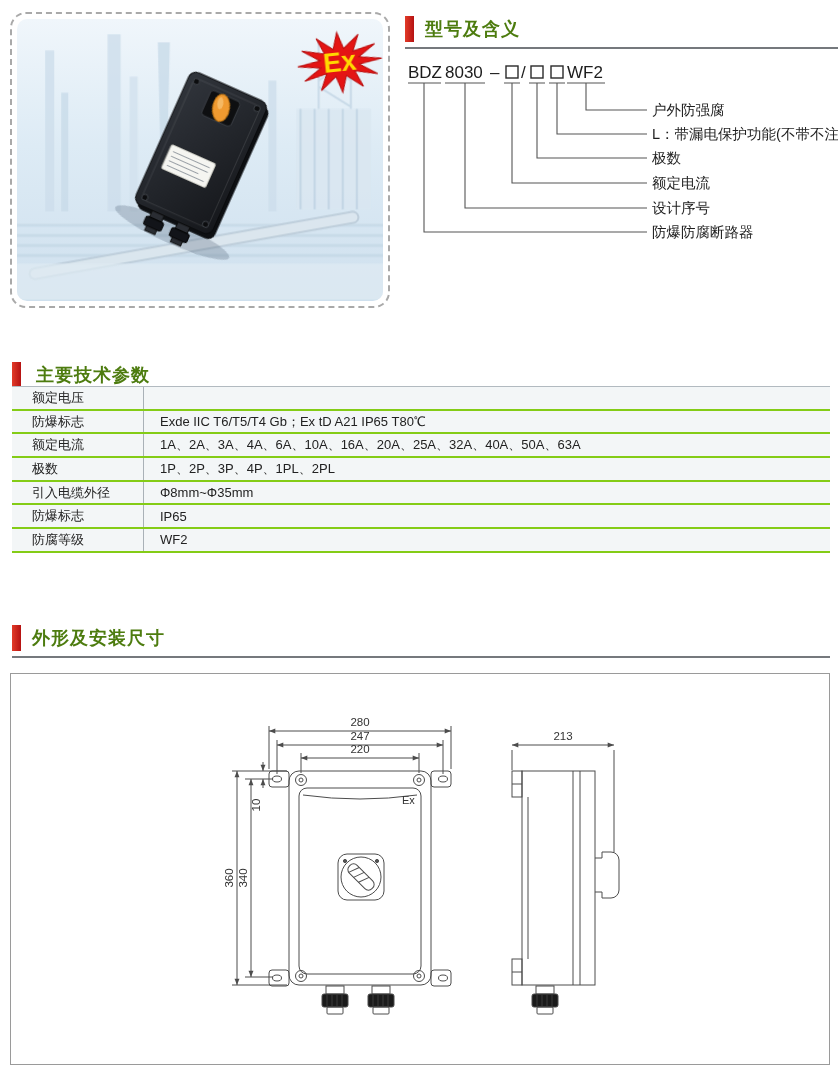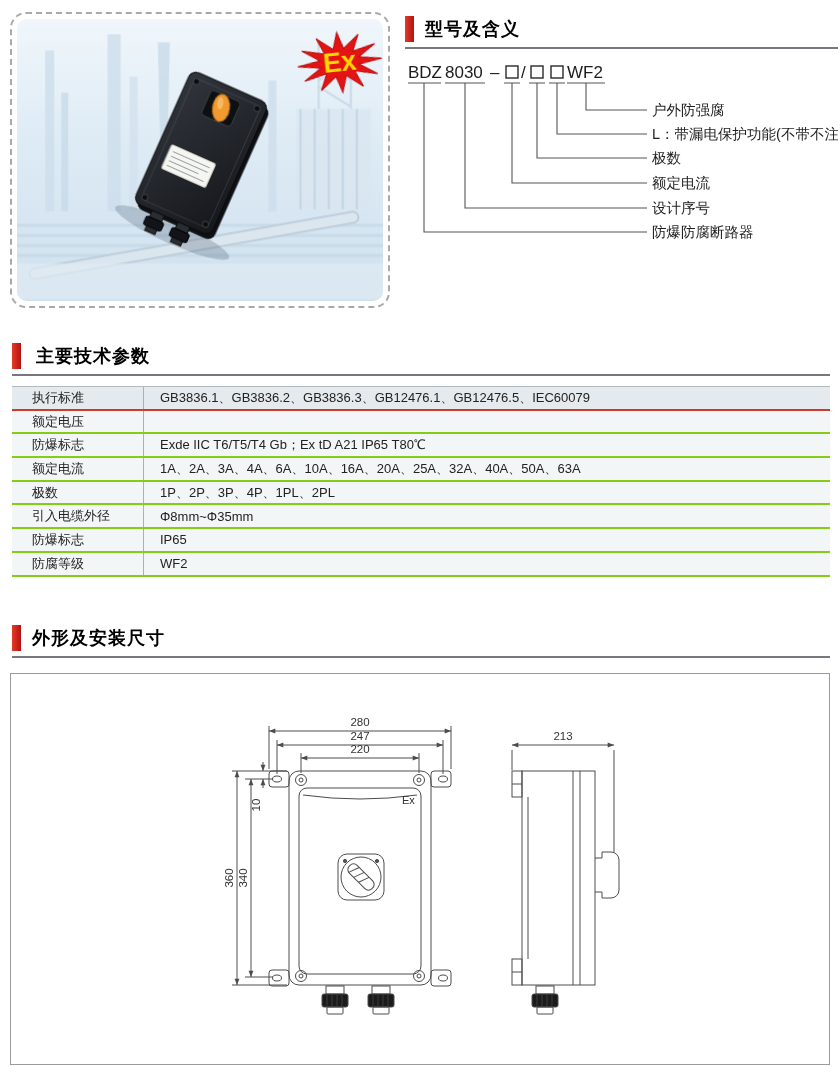--- a/index.html
+++ b/index.html
@@ -4,23 +4,23 @@
 <style>
   html,body{margin:0;padding:0;}
   body{
     width:840px;height:1074px;position:relative;overflow:hidden;
     background:#ffffff;font-family:"Liberation Sans",sans-serif;color:#222;
   }
   
   .sec-head{position:absolute;display:flex;align-items:center;gap:11px;
     border-bottom:2px solid #75797d;padding-bottom:5px;box-sizing:border-box;}
   .red-bar{width:9px;height:26px;background:linear-gradient(90deg,#e23b28,#b51212);flex:0 0 auto;}
-  .sec-title{font-size:18px;font-weight:bold;color:#000000;letter-spacing:1px;line-height:1;font-family:Liberation Serif, serif;}
+  .sec-title{font-size:18px;font-weight:bold;color:#4d7c0f;letter-spacing:1px;line-height:1;font-family:Liberation Serif, serif;}
   #head-model{left:405px;top:16px;width:433px;}
-  #head-params{left:12px;top:343px;width:818px;gap:15px;}
+  #head-params{left:12px;top:362px;width:818px;gap:15px;}
   #head-dims{left:12px;top:625px;width:818px;}
 
   
   .photo{position:absolute;left:10px;top:12px;width:380px;height:296px;
     border:2px dashed #a9a9a9;border-radius:16px;padding:5px;box-sizing:border-box;background:#fff;}
   .photo-inner{width:100%;height:100%;border-radius:10px;overflow:hidden;position:relative;
     background:linear-gradient(180deg,#f0f6fb 0%,#ddebf5 45%,#cfe0ee 100%);}
   .photo-inner svg{display:block;width:100%;height:100%;}
 
   
@@ -147,24 +147,20 @@
     <text x="247" y="63">户外防强腐</text>
     <text x="247" y="87">L：带漏电保护功能(不带不注)</text>
     <text x="247" y="111">极数</text>
     <text x="247" y="136">额定电流</text>
     <text x="247" y="161">设计序号</text>
     <text x="247" y="185">防爆防腐断路器</text>
   </g>
 </svg>
 
 <div class="ptable">
-  <div class="trow first">
-    <div class="tlabel">执行标准</div>
-    <div class="tvalue">GB3836.1、GB3836.2、GB3836.3、GB12476.1、GB12476.5、IEC60079</div>
-  </div>
   <div class="trow">
     <div class="tlabel">额定电压</div>
   </div>
   <div class="trow">
     <div class="tlabel">防爆标志</div>
     <div class="tvalue">Exde IIC T6/T5/T4 Gb；Ex tD A21 IP65 T80℃</div>
   </div>
   <div class="trow">
     <div class="tlabel">额定电流</div>
     <div class="tvalue">1A、2A、3A、4A、6A、10A、16A、20A、25A、32A、40A、50A、63A</div>

